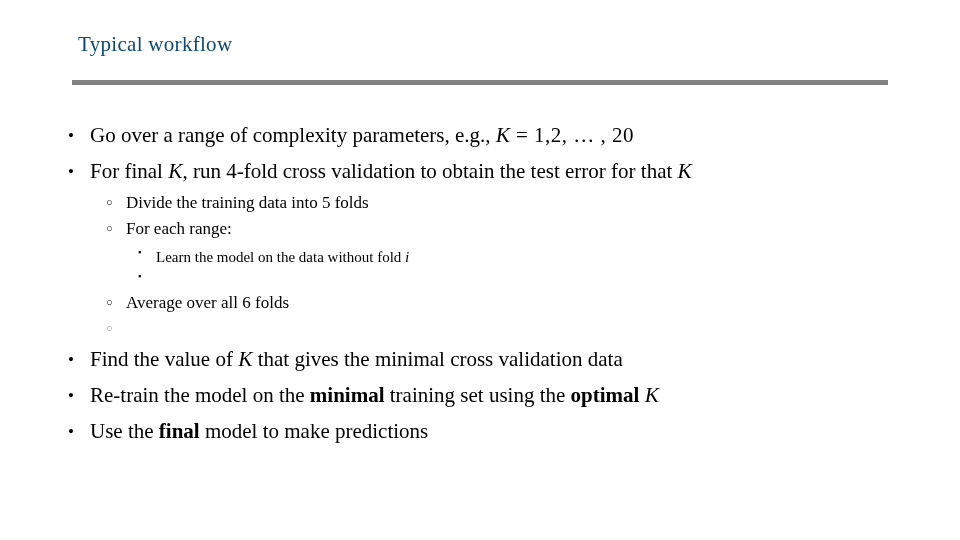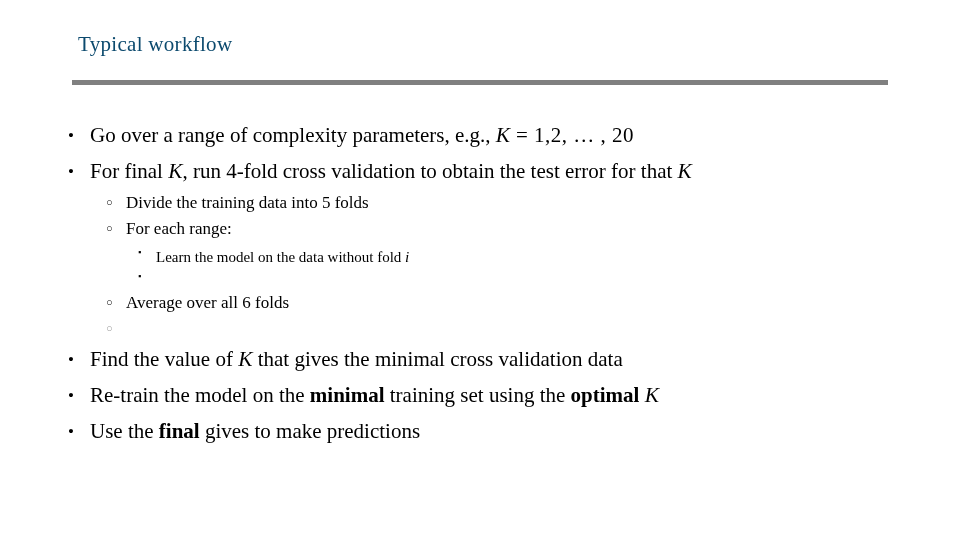--- a/index.html
+++ b/index.html
@@ -192,17 +192,17 @@
       <span class="text"><span>Find the value of </span><span class="math">K</span><span> that gives the minimal cross validation data</span></span>
     </div>
 
     <div class="row lvl1">
       <span class="marker">•</span>
       <span class="text"><span>Re-train the model on the </span><span class="b">minimal</span><span> training set using the </span><span class="b">optimal</span><span> </span><span class="math">K</span></span>
     </div>
 
     <div class="row lvl1">
       <span class="marker">•</span>
-      <span class="text"><span>Use the </span><span class="b">final</span><span> gives to make predictions</span></span>
+      <span class="text"><span>Use the </span><span class="b">final</span><span> model to make predictions</span></span>
     </div>
 
   </div>
 </div>
 
 </body></html>

